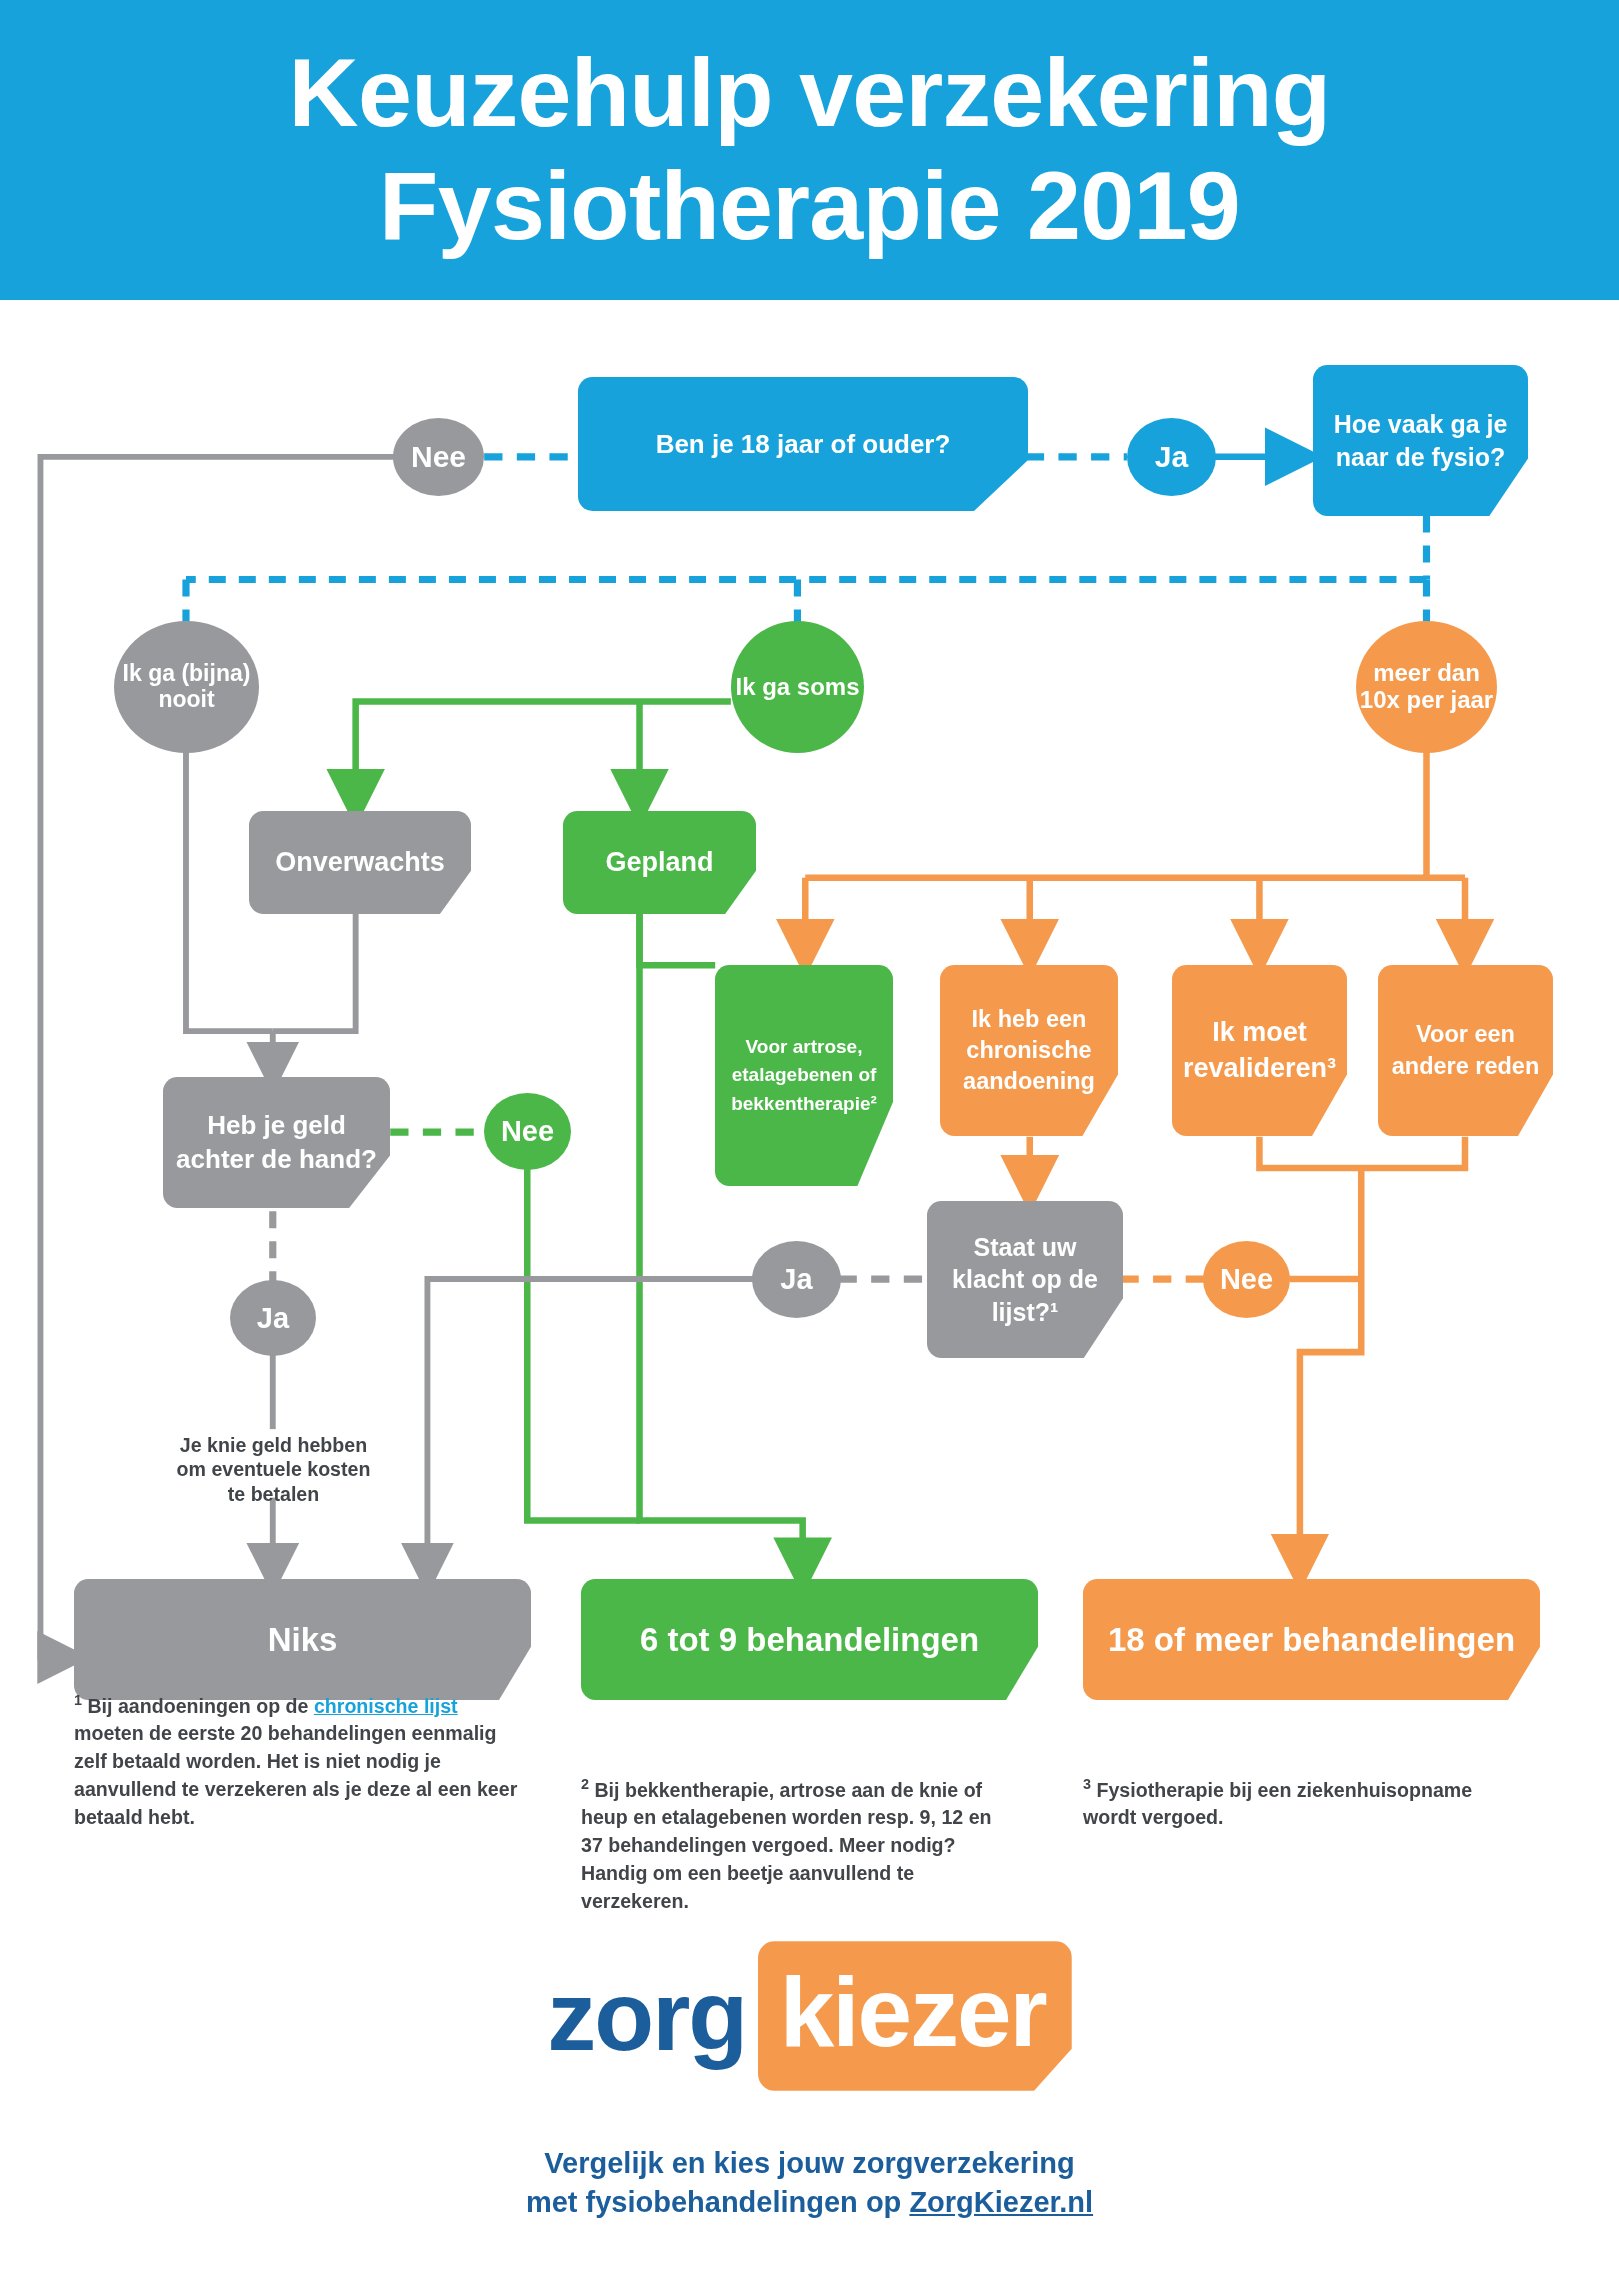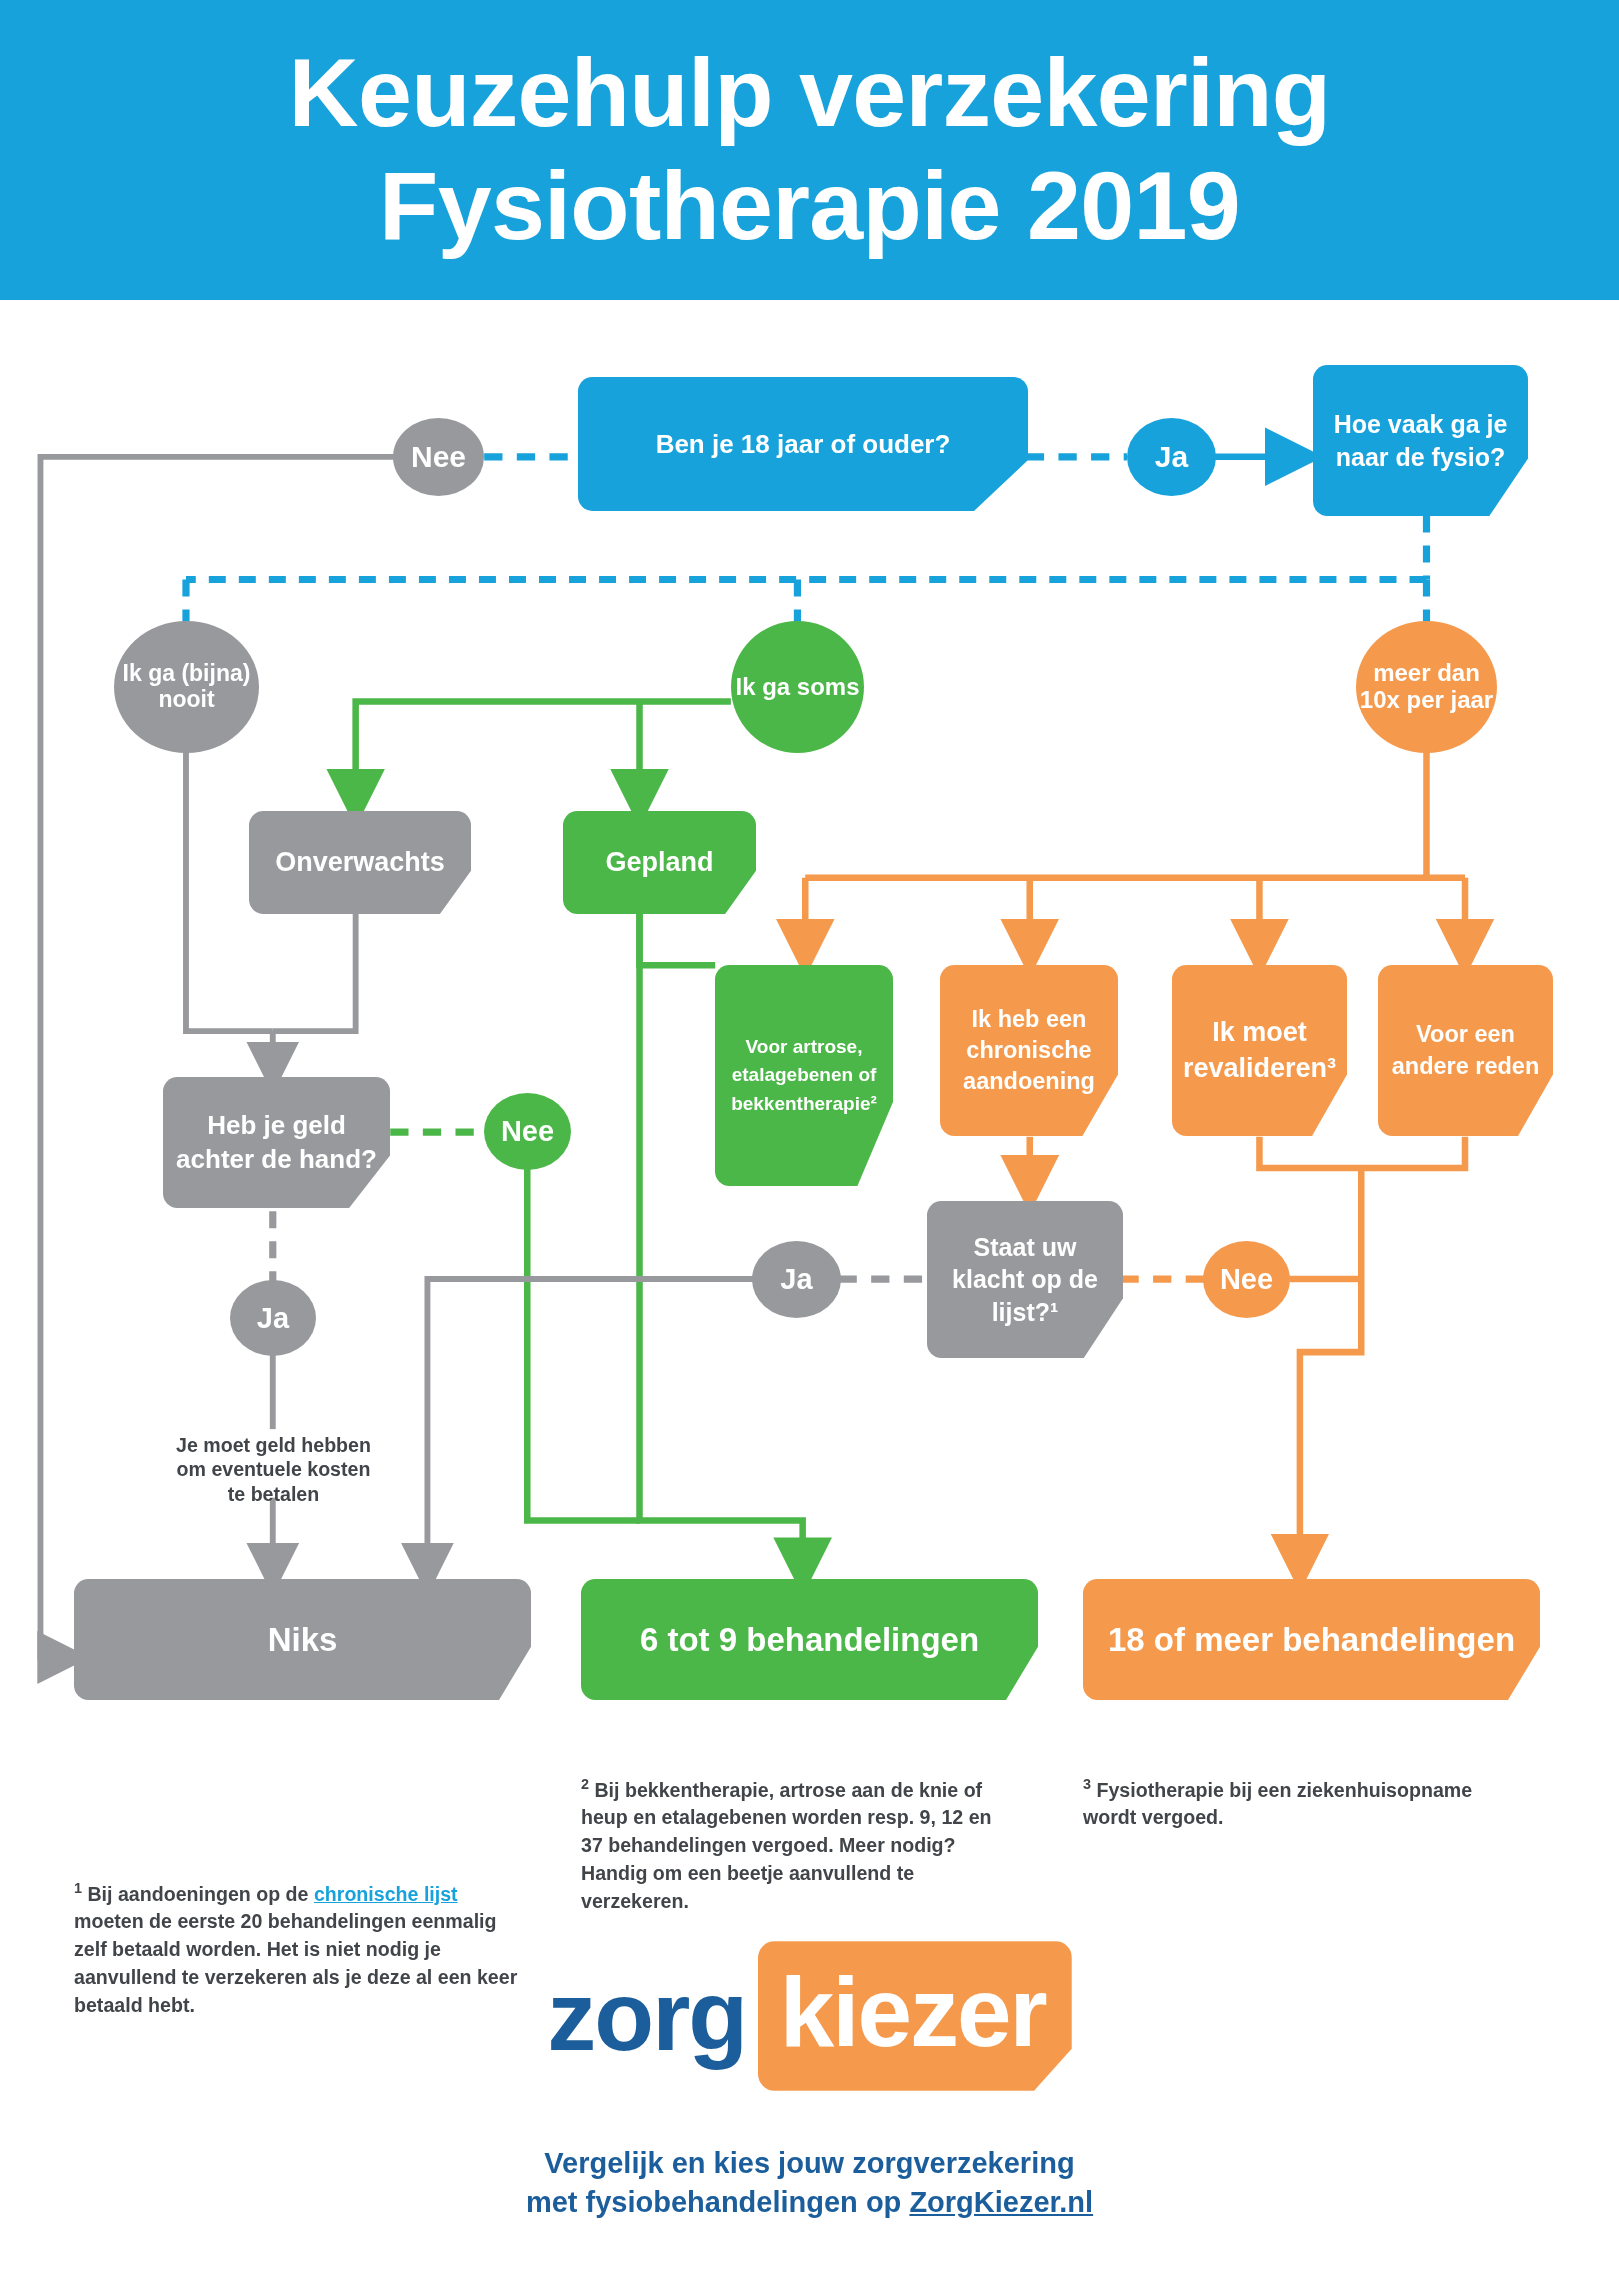--- a/index.html
+++ b/index.html
@@ -259,21 +259,21 @@
 
   <div class="ell bg-gray" style="left:752px;top:1241px;width:89px;height:77px;font-size:29px;">
     <span>Ja</span>
   </div>
 
   <div class="ell bg-orange" style="left:1203px;top:1241px;width:87px;height:77px;font-size:29px;">
     <span>Nee</span>
   </div>
 
   <div class="plain" style="left:149px;top:1433px;width:249px;font-size:19.6px;">
-    <div>Je moet geld hebben</div>
+    <div>Je knie geld hebben</div>
     <div>om eventuele kosten</div>
     <div>te betalen</div>
   </div>
 
   <div class="bubble bg-gray" style="left:74px;top:1579px;width:457px;height:121px;font-size:33px;
               -webkit-clip-path:polygon(0 0,100% 0,100% 56%,93% 100%,0 100%);
               clip-path:polygon(0 0,100% 0,100% 56%,93% 100%,0 100%);">
     <span>Niks</span>
   </div>
 
@@ -282,21 +282,21 @@
               clip-path:polygon(0 0,100% 0,100% 56%,93% 100%,0 100%);">
     <span>6 tot 9 behandelingen</span>
   </div>
 
   <div class="bubble bg-orange" style="left:1083px;top:1579px;width:457px;height:121px;font-size:33px;
               -webkit-clip-path:polygon(0 0,100% 0,100% 56%,93% 100%,0 100%);
               clip-path:polygon(0 0,100% 0,100% 56%,93% 100%,0 100%);">
     <span>18 of meer behandelingen</span>
   </div>
 
-  <div class="fn" style="left:74px;top:1878px;width:450px;">
+  <div class="fn" style="left:74px;top:1690px;width:450px;">
     <sup>1</sup>
     <span>Bij aandoeningen op de </span><a class="lnk" href="#">chronische lijst</a><span> moeten de eerste 20 behandelingen eenmalig zelf betaald worden. Het is niet nodig je aanvullend te verzekeren als je deze al een keer betaald hebt.</span>
   </div>
 
   <div class="fn" style="left:581px;top:1774px;width:431px;">
     <sup>2</sup>
     <span>Bij bekkentherapie, artrose aan de knie of heup en etalagebenen worden resp. 9, 12 en 37 behandelingen vergoed. Meer nodig? Handig om een beetje aanvullend te verzekeren.</span>
   </div>
 
   <div class="fn" style="left:1083px;top:1774px;width:444px;">

